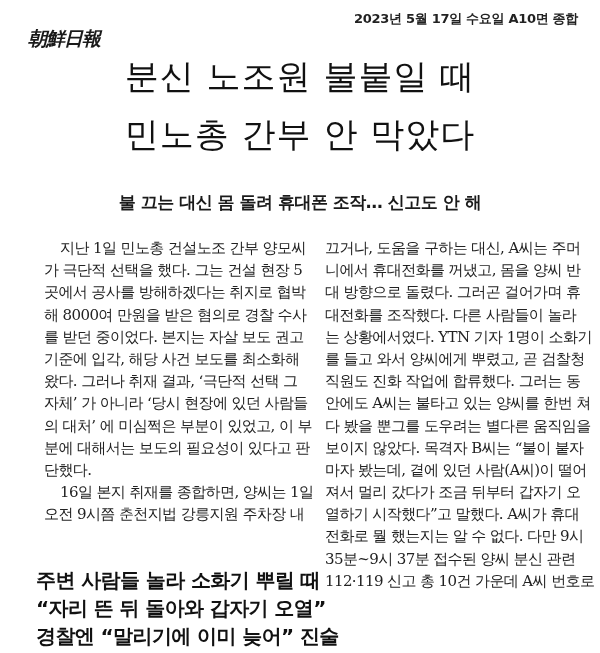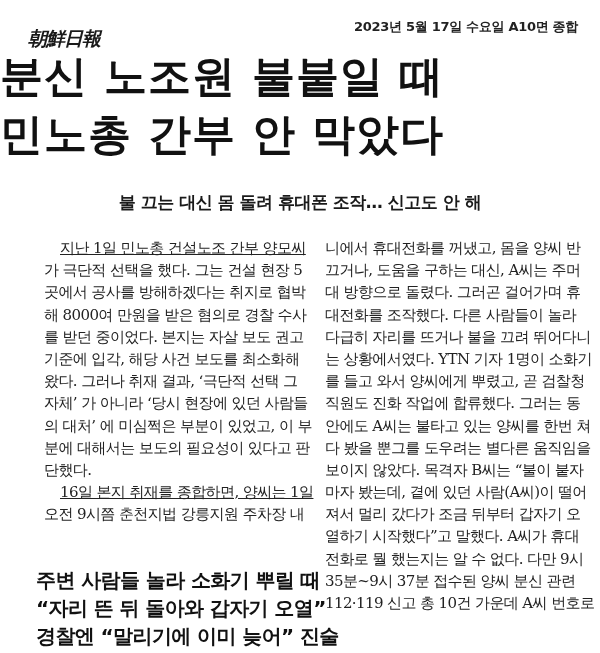--- a/index.html
+++ b/index.html
@@ -23,33 +23,34 @@
     font-size: 19px;
     font-weight: bold;
     font-style: italic;
     letter-spacing: -1px;
     color: #1a1a1a;
     margin-top: 12px;
   }
   .dateline {
     position: absolute;
     right: 22px;
-    top: 18px;
+    top: 10px;
     font-size: 13px;
     font-weight: bold;
     color: #222;
     letter-spacing: -0.3px;
   }
   .headline {
     position: absolute;
     left: 0;
     width: 600px;
+    text-align: center;
     font-family: "DejaVu Sans", sans-serif;
-    font-size: 43px;
-    font-weight: bold;
+    font-size: 34px;
+    font-weight: normal;
     color: #111;
     letter-spacing: 1px;
     line-height: 60px;
   }
   .headline.l1 { top: 46px; }
   .headline.l2 { top: 104px; }
   .subhead {
     position: absolute;
     left: 0;
     width: 600px;
@@ -65,21 +66,21 @@
     top: 237px;
     font-family: "DejaVu Serif", "Liberation Serif", serif;
     font-size: 15px;
     line-height: 22.2px;
     color: #222;
     letter-spacing: -0.6px;
   }
   .column.left { left: 44px; width: 250px; }
   .column.right { left: 325px; width: 255px; }
   .line { white-space: nowrap; height: 22.2px; }
-  .indent { padding-left: 16px; text-decoration: underline; }
+  .indent { padding-left: 16px; }
   .sidebox {
     position: absolute;
     left: 36px;
     top: 566px;
     width: 260px;
     font-family: "DejaVu Sans", sans-serif;
     font-size: 20px;
     font-weight: bold;
     line-height: 28px;
     color: #111;
@@ -114,25 +115,24 @@
   <div class="line">오전 9시쯤 춘천지법 강릉지원 주차장 내</div>
 </div>
 
 <div class="sidebox">
   <div class="sl">주변 사람들 놀라 소화기 뿌릴 때</div>
   <div class="sl">“자리 뜬 뒤 돌아와 갑자기 오열”</div>
   <div class="sl">경찰엔 “말리기에 이미 늦어” 진술</div>
 </div>
 
 <div class="column right">
+  <div class="line">끄거나, 도움을 구하는 대신, A씨는 주머</div>
   <div class="line">니에서 휴대전화를 꺼냈고, 몸을 양씨 반</div>
-  <div class="line">끄거나, 도움을 구하는 대신, A씨는 주머</div>
   <div class="line">대 방향으로 돌렸다. 그러곤 걸어가며 휴</div>
   <div class="line">대전화를 조작했다. 다른 사람들이 놀라</div>
-  <div class="line">다급히 자리를 뜨거나 불을 끄려 뛰어다니</div>
   <div class="line">는 상황에서였다. YTN 기자 1명이 소화기</div>
   <div class="line">를 들고 와서 양씨에게 뿌렸고, 곧 검찰청</div>
   <div class="line">직원도 진화 작업에 합류했다. 그러는 동</div>
   <div class="line">안에도 A씨는 불타고 있는 양씨를 한번 쳐</div>
   <div class="line">다 봤을 뿐그를 도우려는 별다른 움직임을</div>
   <div class="line">보이지 않았다. 목격자 B씨는 “불이 붙자</div>
   <div class="line">마자 봤는데, 곁에 있던 사람(A씨)이 떨어</div>
   <div class="line">져서 멀리 갔다가 조금 뒤부터 갑자기 오</div>
   <div class="line">열하기 시작했다”고 말했다. A씨가 휴대</div>
   <div class="line">전화로 뭘 했는지는 알 수 없다. 다만 9시</div>

